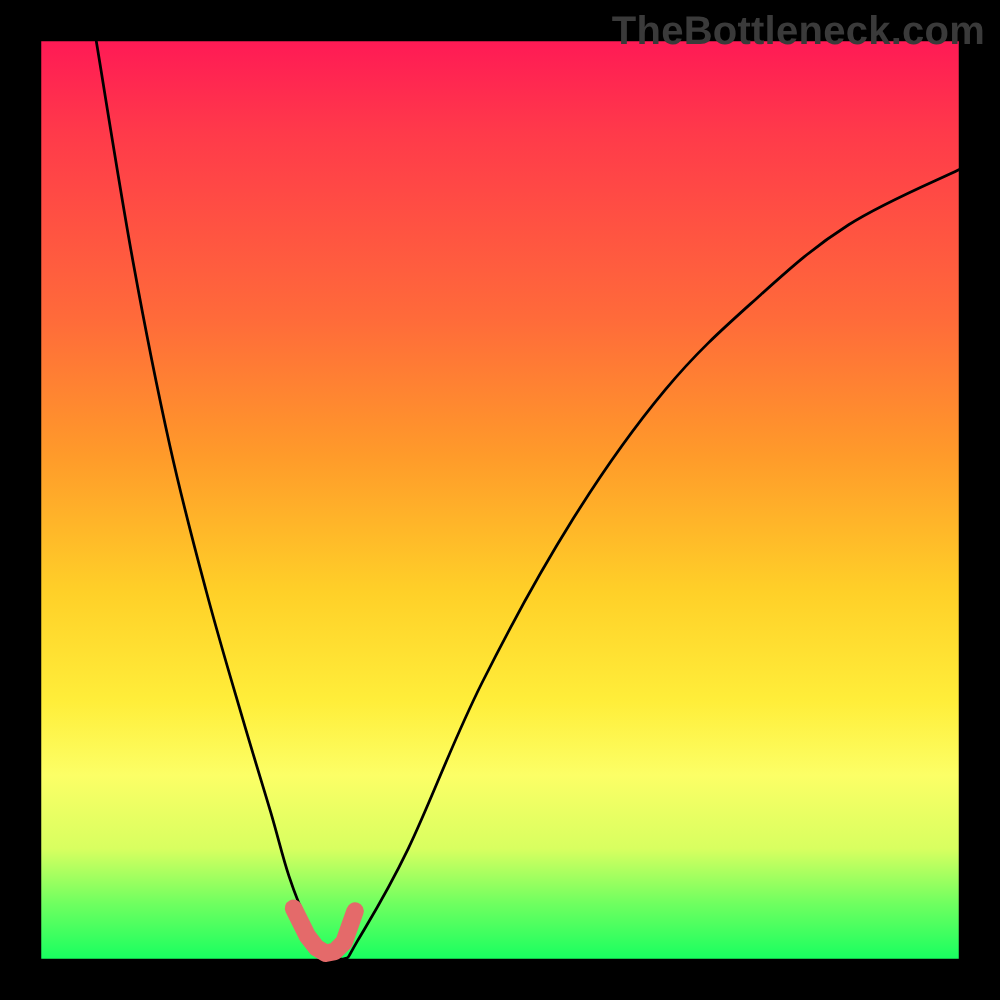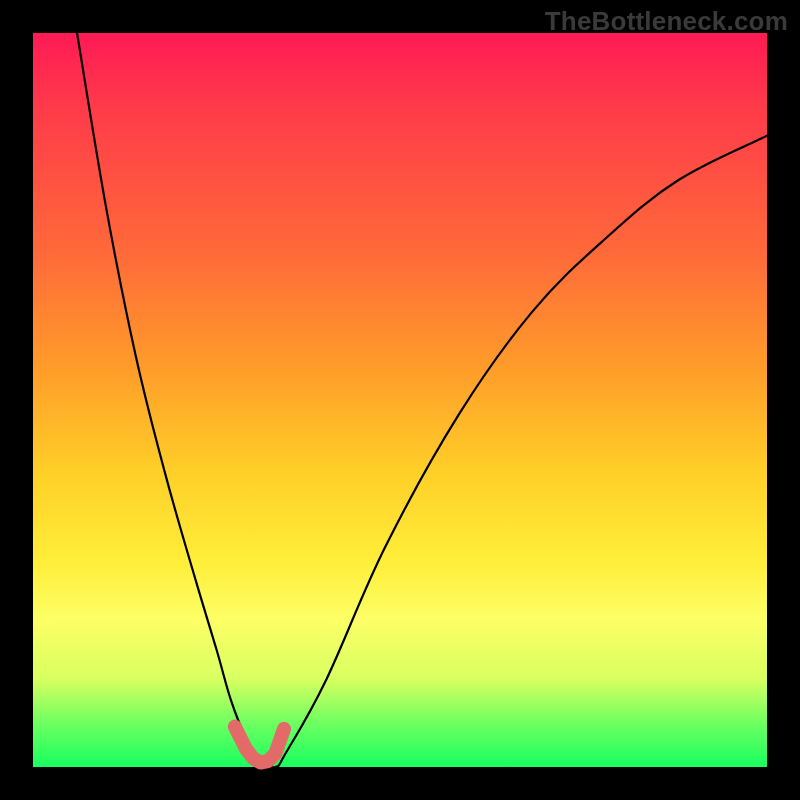--- a/index.html
+++ b/index.html
@@ -46,21 +46,21 @@
     top: 33px;
     width: 734px;
     height: 734px;
     overflow: visible;
   }
   .watermark {
     position: absolute;
     top: 6px;
     right: 12px;
     color: #3a3a3a;
-    font-size: 26px;
+    font-size: 32px;
     font-weight: 600;
     letter-spacing: 0.2px;
   }
 </style>
 </head>
 <body>
 
 <div class="frame">
   <div class="plot"></div>
 

